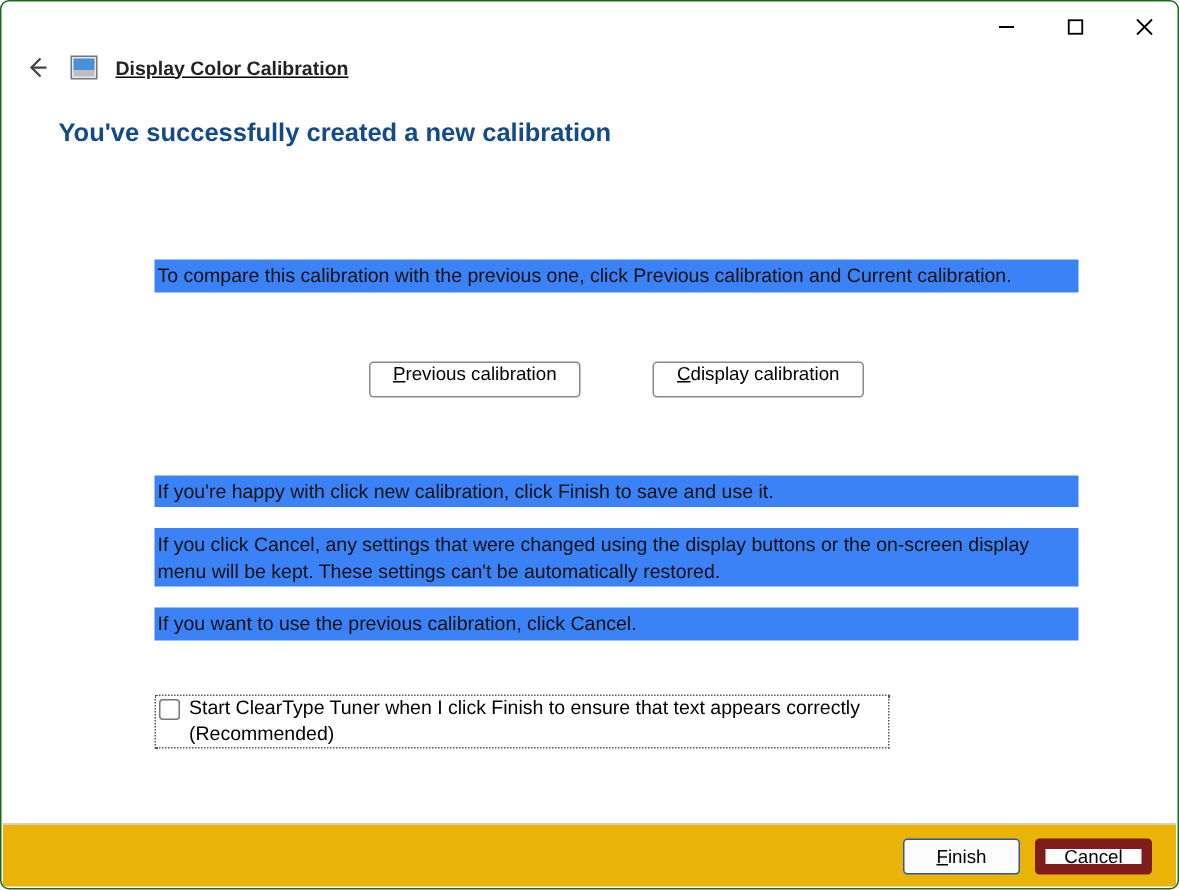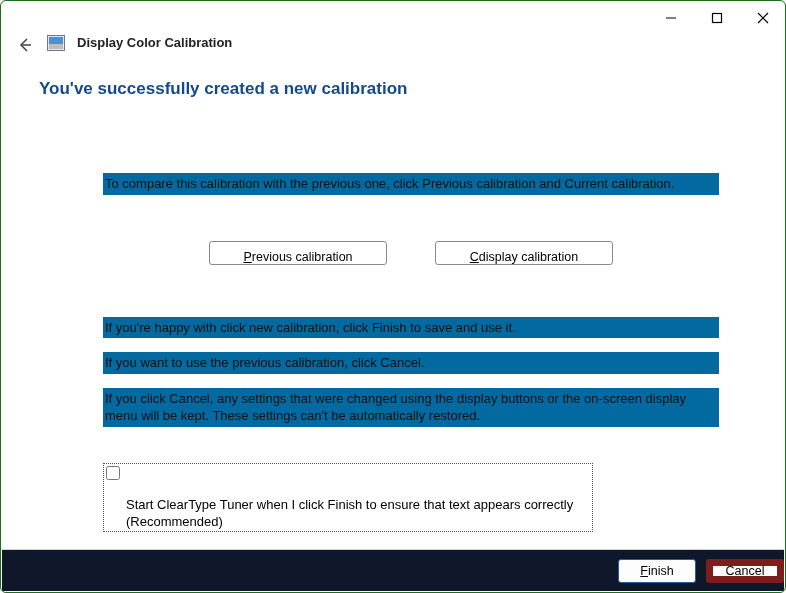--- a/index.html
+++ b/index.html
@@ -27,22 +27,24 @@
       width: 28px;
       height: 28px;
       display: flex;
       align-items: center;
       justify-content: center;
       cursor: pointer;
     }
     .win-btn svg { display: block; }
     .headerbar {
       display: flex;
+      align-items: center;
       gap: 12px;
       padding: 0 14px 6px 14px;
+      text-decoration: underline;
     }
     .back-arrow {
       width: 20px;
       height: 20px;
       display: flex;
       align-items: center;
       justify-content: center;
       cursor: pointer;
     }
     .app-icon {
@@ -64,42 +66,42 @@
       color: #134a8a;
       font-size: 17px;
       font-weight: 700;
       margin-bottom: 74px;
     }
     .inner {
       margin-left: 64px;
       margin-right: 28px;
     }
     .gray-block {
-      background: #0369a1;
+      background: #3b82f6;
       color: #111;
       padding: 2px 2px;
       line-height: 1.35;
       font-size: 13px;
     }
     .btn-row {
       display: flex;
       justify-content: center;
       gap: 48px;
       margin: 46px 0 52px 0;
     }
     .std-btn {
-      width: 178px;
+      width: 141px;
       height: 24px;
       border: 1px solid #8a8a8a;
       background: #fff;
       border-radius: 3px;
       font-size: 12.5px;
       cursor: pointer;
       display: flex;
-      align-items: flex-end;
+      align-items: flex-start;
       justify-content: center;
     }
     .gap-sm { margin-top: 14px; }
     .checkbox-wrap {
       margin-top: 36px;
       display: flex;
       align-items: flex-start;
       gap: 6px;
       border: 1px dotted #555;
       padding: 0 2px;
@@ -107,33 +109,33 @@
     }
     .checkbox-wrap input[type="checkbox"] {
       width: 14px;
       height: 14px;
       margin-top: 2px;
       flex-shrink: 0;
     }
     .checkbox-wrap label {
       font-size: 13px;
       line-height: 1.3;
-      margin-top: 33px;
     }
     .footer {
       position: absolute;
       left: 1px;
       right: 1px;
       bottom: 1px;
       height: 42px;
       border-top: 1px solid #d0d0d0;
-      background: #0f172a;
+      background: #eab308;
       display: flex;
       align-items: center;
       justify-content: flex-end;
+      padding-right: 16px;
       gap: 10px;
     }
     .footer-btn {
       width: 78px;
       height: 24px;
       border: 7px solid #7f1d1d;
       background: #fdfdfd;
       border-radius: 3px;
       font-size: 12.5px;
       cursor: pointer;
@@ -189,22 +191,22 @@
     <div class="btn-row">
       <div class="std-btn">
         <span><span class="u">P</span><span>revious calibration</span></span>
       </div>
       <div class="std-btn">
         <span><span class="u">C</span><span>display calibration</span></span>
       </div>
     </div>
 
     <div class="gray-block">If you're happy with click new calibration, click Finish to save and use it.</div>
+    <div class="gray-block gap-sm">If you click Cancel, any settings that were changed using the display buttons or the on-screen display menu will be kept. These settings can't be automatically restored.</div>
     <div class="gray-block gap-sm">If you want to use the previous calibration, click Cancel.</div>
-    <div class="gray-block gap-sm">If you click Cancel, any settings that were changed using the display buttons or the on-screen display menu will be kept. These settings can't be automatically restored.</div>
 
     <div class="checkbox-wrap">
       <input type="checkbox" id="ctcb" style="">
       <label for="ctcb">Start ClearType Tuner when I click Finish to ensure that text appears correctly (Recommended)</label>
     </div>
 
   </div>
 </div>
 
 <div class="footer">

